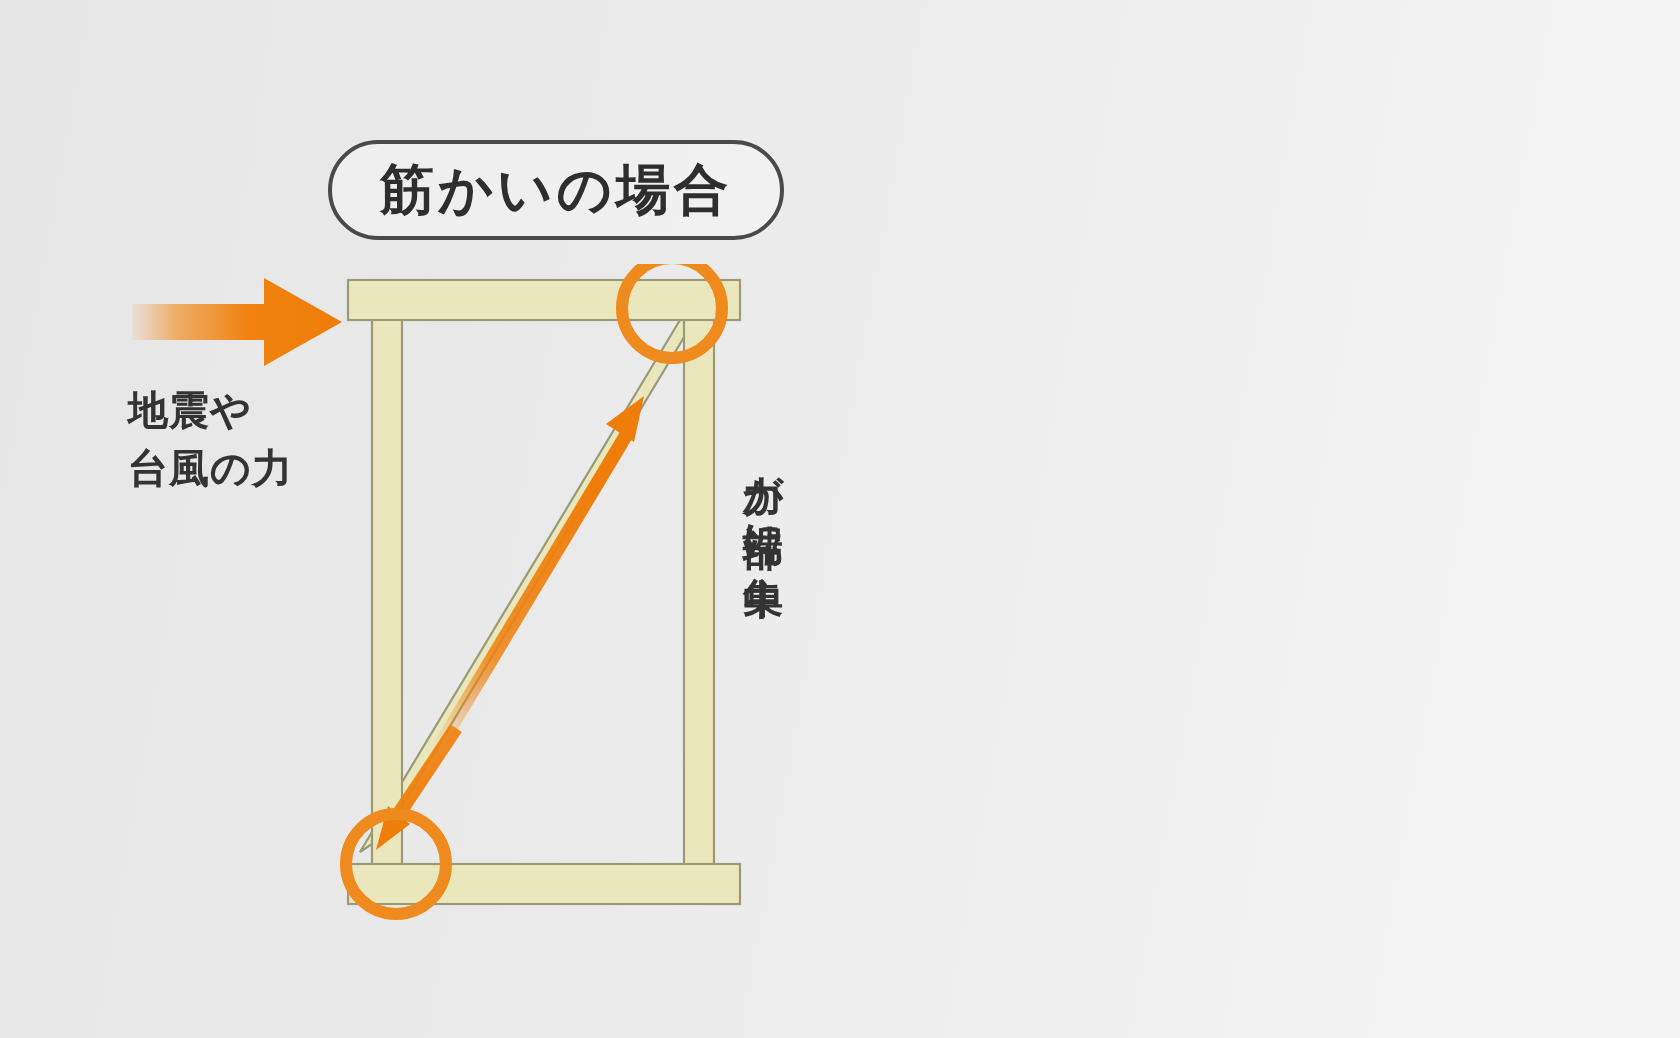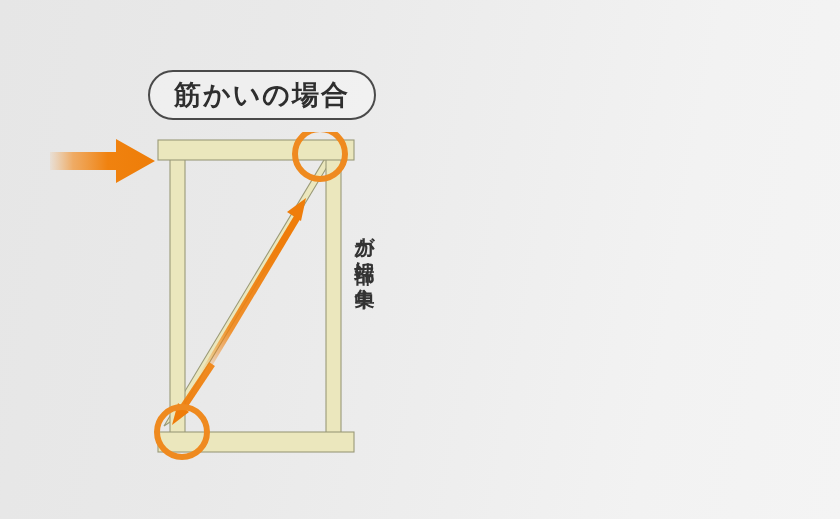--- a/index.html
+++ b/index.html
@@ -9,21 +9,21 @@
   body {
     width: 840px;
     height: 519px;
     font-family: "Liberation Sans", "DejaVu Sans", sans-serif;
     background: linear-gradient(100deg, #e6e6e6 0%, #e9e9e9 30%, #eeeeee 58%, #f2f2f2 78%, #f4f4f4 100%);
     overflow: hidden;
     position: relative;
   }
   #stage {
     position: absolute;
-    left: 0; top: 0;
+    left: 16px; top: 0;
     width: 736px;
     height: 519px;
   }
   .panel {
     position: absolute;
     top: 0;
     height: 519px;
   }
   .panel-left  { left: 0;   width: 420px; }
   .panel-right { left: 420px; width: 420px; }
@@ -115,20 +115,22 @@
         <linearGradient id="bigArrowGradL" x1="0" y1="0" x2="1" y2="0">
           <stop offset="0%" stop-color="#f29b3d" stop-opacity="0.10"></stop>
           <stop offset="22%" stop-color="#f2912c" stop-opacity="0.70"></stop>
           <stop offset="55%" stop-color="#f0820f" stop-opacity="1"></stop>
           <stop offset="100%" stop-color="#ee7d08" stop-opacity="1"></stop>
         </linearGradient>
       </defs>
       <path d="M0,13 L66,13 L66,0 L105,22 L66,44 L66,31 L0,31 Z" fill="url(#bigArrowGradL)"></path>
     </svg>
 
+    <div class="force-label" id="force-label-left">地震や
+台風の力</div>
 
     <div class="vcaption" id="vcaption-left">力が端部に集中</div>
 
     <svg class="frame-svg" id="frame-left" width="215" height="340" viewBox="0 0 215 340">
       <defs>
         <linearGradient id="braceUpGrad" x1="0" y1="1" x2="0.55" y2="0">
           <stop offset="0%" stop-color="#f0820f" stop-opacity="0"></stop>
           <stop offset="35%" stop-color="#f0820f" stop-opacity="0.85"></stop>
           <stop offset="100%" stop-color="#ef7d0a" stop-opacity="1"></stop>
         </linearGradient>

